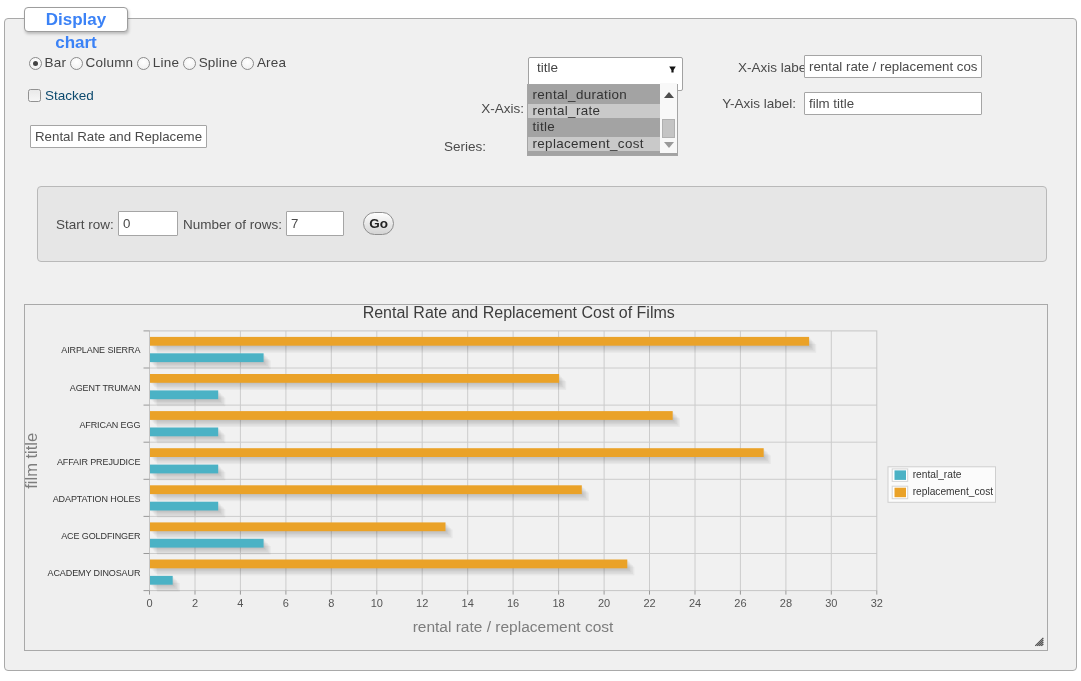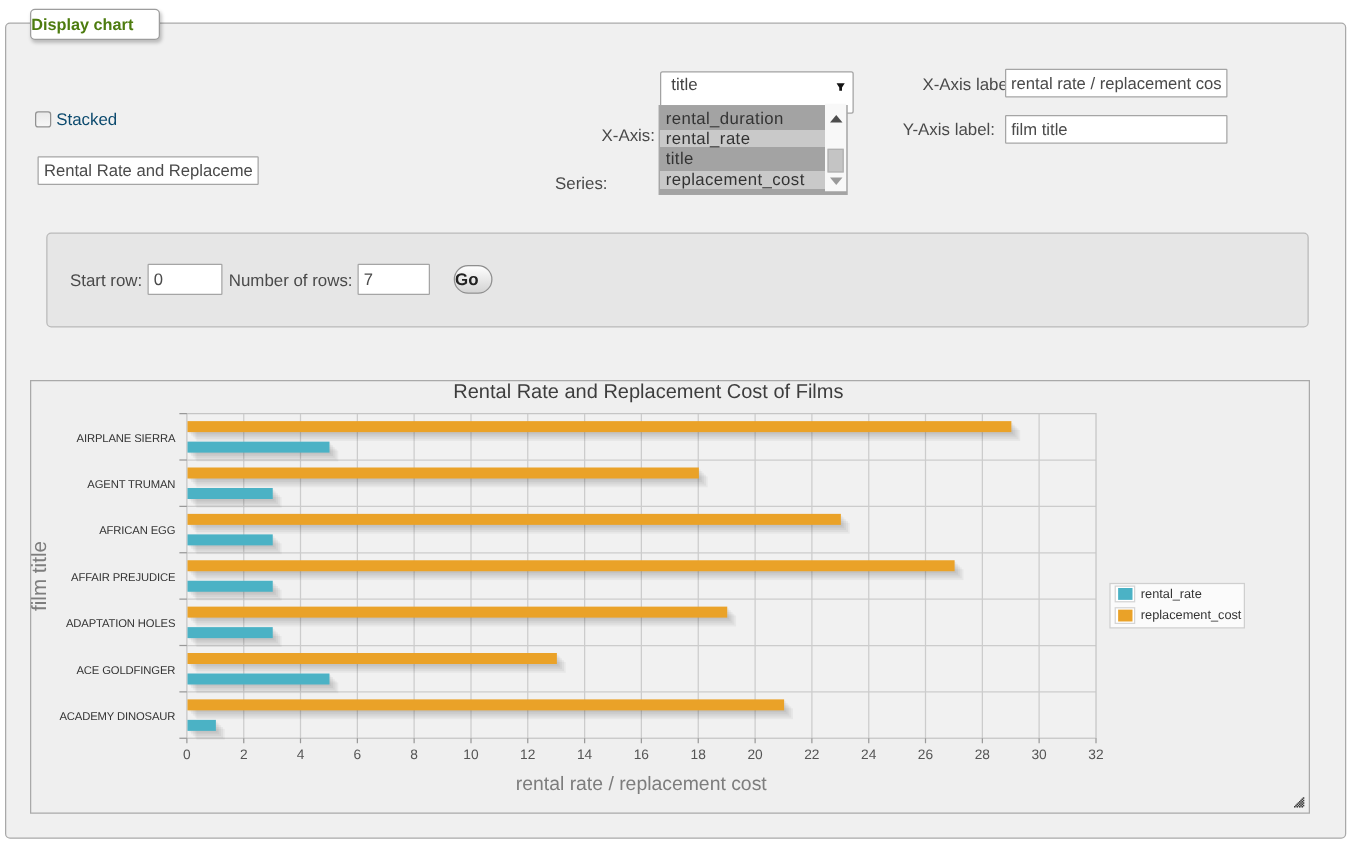--- a/index.html
+++ b/index.html
@@ -1,20 +1,20 @@
 <!DOCTYPE html>
 <html><head>
 <meta charset="utf-8">
 <style>
 html,body{margin:0;padding:0;background:#fff;}
 *{box-sizing:border-box;}
 #wrap{position:relative;width:1081px;height:681px;font-family:"Liberation Sans",sans-serif;overflow:hidden;}
 .abs{position:absolute;}
 #fs{left:4px;top:18px;width:1073px;height:653px;background:#f0f0f0;border:1px solid #a9a9a9;border-radius:4px;}
-#fslegend{left:24px;top:7px;width:104px;height:25px;background:#fff;border:1px solid #9d9d9d;border-radius:4px;box-shadow:1px 2px 3px rgba(0,0,0,0.22);font-size:13px;font-weight:bold;color:#4d7c0f;line-height:23px;}
+#fslegend{left:24px;top:7px;width:104px;height:25px;background:#fff;border:1px solid #9d9d9d;border-radius:4px;box-shadow:1px 2px 3px rgba(0,0,0,0.22);font-size:17px;font-weight:bold;color:#3b82f6;line-height:23px;text-align:center;}
 .lbl{font-size:13.5px;color:#4a4a4a;text-align:center;}
 #radios{left:29px;top:55px;height:15px;font-size:13.5px;color:#444;white-space:nowrap;letter-spacing:0.2px;}
 #radios span.t{margin:0 4px 0 1px;vertical-align:2px;}
 .rad{display:inline-block;width:13px;height:13px;border-radius:50%;border:1px solid #8b8b8b;vertical-align:-1px;margin-right:1.5px;position:relative;background:radial-gradient(circle at 50% 35%, #ffffff 0%, #ededed 100%);}
 .rad.on:after{content:"";position:absolute;left:3px;top:3px;width:5px;height:5px;border-radius:50%;background:#444;}
 #stackrow{left:28px;top:88px;font-size:13.5px;color:#0c4a6e;}
 .chk{display:inline-block;width:13px;height:13px;border:1px solid #919191;border-radius:2.5px;background:linear-gradient(#e9e9e9,#f6f6f6);vertical-align:-2px;margin-right:4px;}
 input.txt{border:1px solid #a5a5a5;border-radius:1px;background:#fff;font-family:"Liberation Sans",sans-serif;font-size:13.3px;color:#4a4a4a;padding:1px 4px;margin:0;outline:none;}
 #titleinput{left:30px;top:125px;width:177px;height:23px;}
 #xaxislbl{left:424px;top:61px;width:100px;text-align:right;margin-top:40px;}
@@ -31,28 +31,31 @@
 .tri-dn{position:absolute;left:3.5px;top:4px;width:0;height:0;border-left:5px solid transparent;border-right:5px solid transparent;border-top:6px solid #9a9a9a;}
 #xlabellbl{left:713px;top:60px;width:100px;text-align:right;}
 #xlabelinput{left:804px;top:55px;width:178px;height:23px;}
 #ylabellbl{left:696px;top:96px;width:100px;text-align:right;}
 #ylabelinput{left:804px;top:92px;width:178px;height:23px;}
 #panel{left:37px;top:186px;width:1010px;height:76px;background:#e6e6e6;border:1px solid #b9b9b9;border-radius:4px;}
 #startrowlbl{left:56px;top:217px;}
 #startrowinput{left:118px;top:211px;width:60px;height:25px;}
 #numrowslbl{left:183px;top:217px;}
 #numrowsinput{left:286px;top:211px;width:58px;height:25px;}
-#gobtn{left:363px;top:212px;width:31px;height:23px;border:1px solid #8f8f8f;border-radius:12px;background:linear-gradient(#fefefe,#d4d4d4);font-size:13.5px;font-weight:bold;color:#222;line-height:21px;}
+#gobtn{left:363px;top:212px;width:31px;height:23px;border:1px solid #8f8f8f;border-radius:12px;background:linear-gradient(#fefefe,#d4d4d4);font-size:13.5px;font-weight:bold;color:#222;text-align:center;line-height:21px;}
 #chartbox{left:24px;top:304px;width:1024px;height:347px;background:#efefef;border:1px solid #a9a9a9;}
 </style>
 </head>
 <body>
 <div id="wrap">
   <div class="abs" id="fs"></div>
   <div class="abs" id="fslegend">Display chart</div>
+  <div class="abs" id="radios">
+    <span class="rad on"></span><span class="t">Bar</span><span class="rad"></span><span class="t">Column</span><span class="rad"></span><span class="t">Line</span><span class="rad"></span><span class="t">Spline</span><span class="rad"></span><span class="t">Area</span>
+  </div>
   <div class="abs" id="stackrow"><span class="chk"></span>Stacked</div>
   <input class="abs txt" id="titleinput" value="Rental Rate and Replacement Cost of Films" style="">
   <span class="abs lbl" id="xaxislbl">X-Axis:</span>
   <div class="abs" id="xselect">title<svg class="arrsvg" width="7" height="7" viewBox="0 0 7 7" style="position:absolute;right:6.5px;top:7.5px;">
         <path d="M0.2 0.5 L6.8 0.5 L4.6 4 L4.6 6.5 L2.4 6.5 L2.4 4 Z" fill="#141414"></path>
       </svg></div>
   <span class="abs lbl" id="serieslbl">Series:</span>
   <div class="abs" id="listbox">
     <div class="opt">rental_duration</div>
     <div class="opt sel">rental_rate</div>

